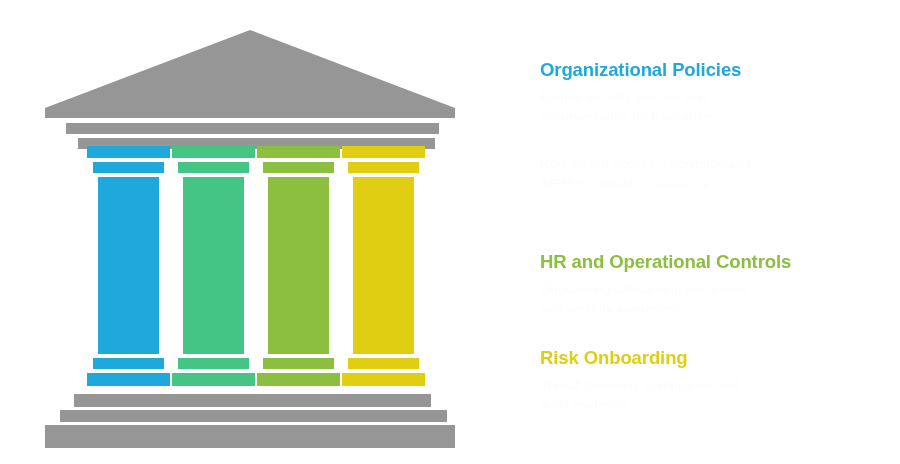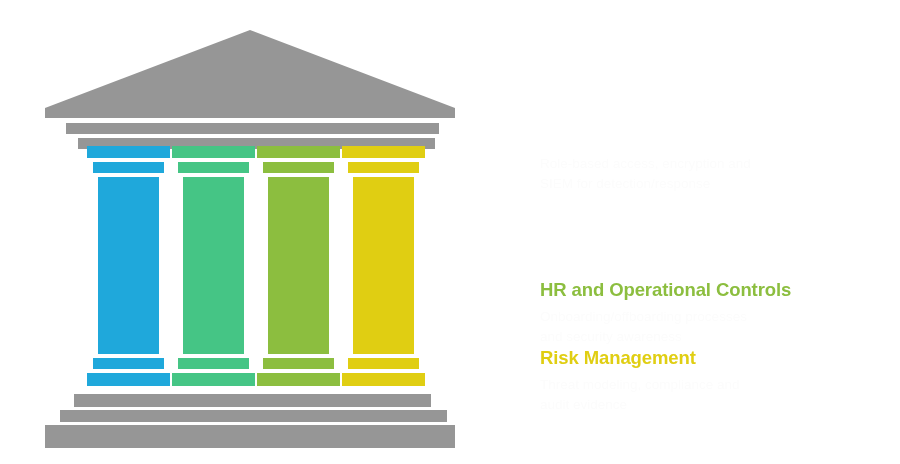--- a/index.html
+++ b/index.html
@@ -163,29 +163,33 @@
       <div class="base-wide" style="background: rgb(224, 206, 18);"></div>
     </div>
 
     <div class="plinth plinth-1" style="background: rgb(150, 150, 150);"></div>
     <div class="plinth plinth-2" style="background: rgb(150, 150, 150);"></div>
     <div class="plinth plinth-3" style="background: rgb(150, 150, 150);"></div>
   </div>
 
   <div id="pillar-list">
 
+    <div class="pillar-entry pe-1">
+      <div class="pillar-title" style="color: rgb(31, 168, 219);">Organizational Policies</div>
+      <div class="pillar-desc">Formal security policies and documentation for traceability</div>
+    </div>
 
     <div class="pillar-entry pe-2">
       <div class="pillar-desc">Role-based access, encryption and SIEM for detection/response</div>
     </div>
 
     <div class="pillar-entry pe-3">
-      <div class="pillar-title" style="color: rgb(140, 190, 63); margin-top: 28px;">HR and Operational Controls</div>
+      <div class="pillar-title" style="color: rgb(140, 190, 63);">HR and Operational Controls</div>
       <div class="pillar-desc">Onboarding/offboarding processes and security awareness</div>
     </div>
 
     <div class="pillar-entry pe-4">
-      <div class="pillar-title" style="color: rgb(224, 206, 18);">Risk Management</div>
+      <div class="pillar-title" style="color: rgb(224, 206, 18);">Risk Onboarding</div>
       <div class="pillar-desc">Threat modeling, compliance and audit evidence</div>
     </div>
   </div>
 
 </div>
 
 </body></html>

